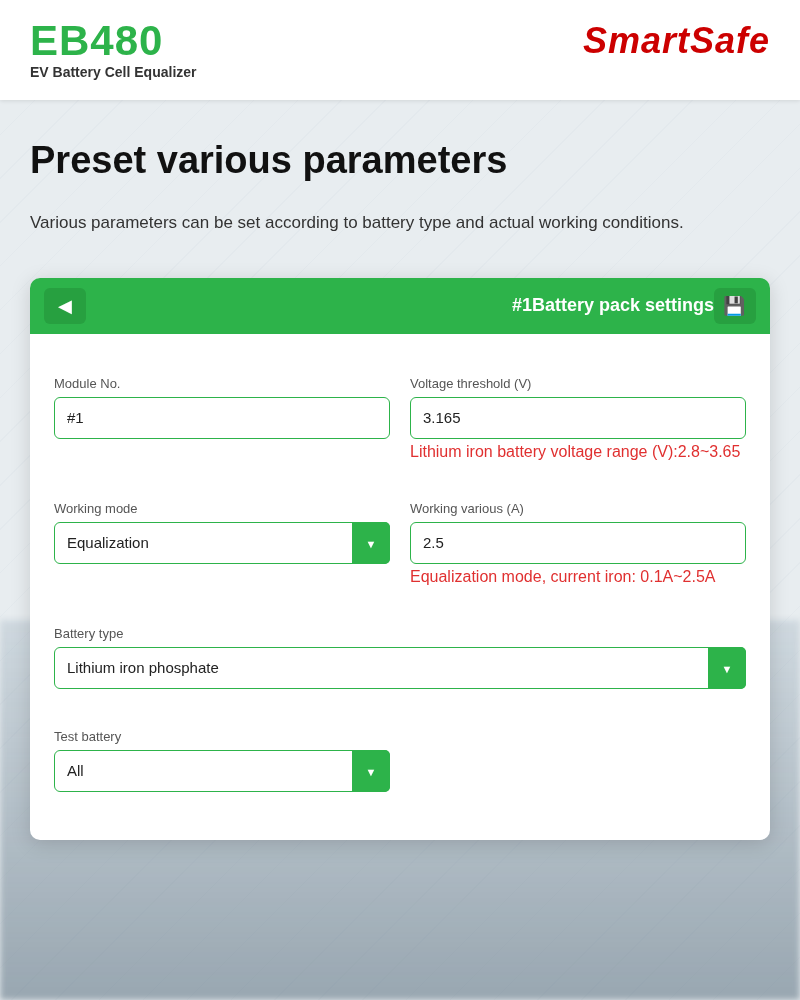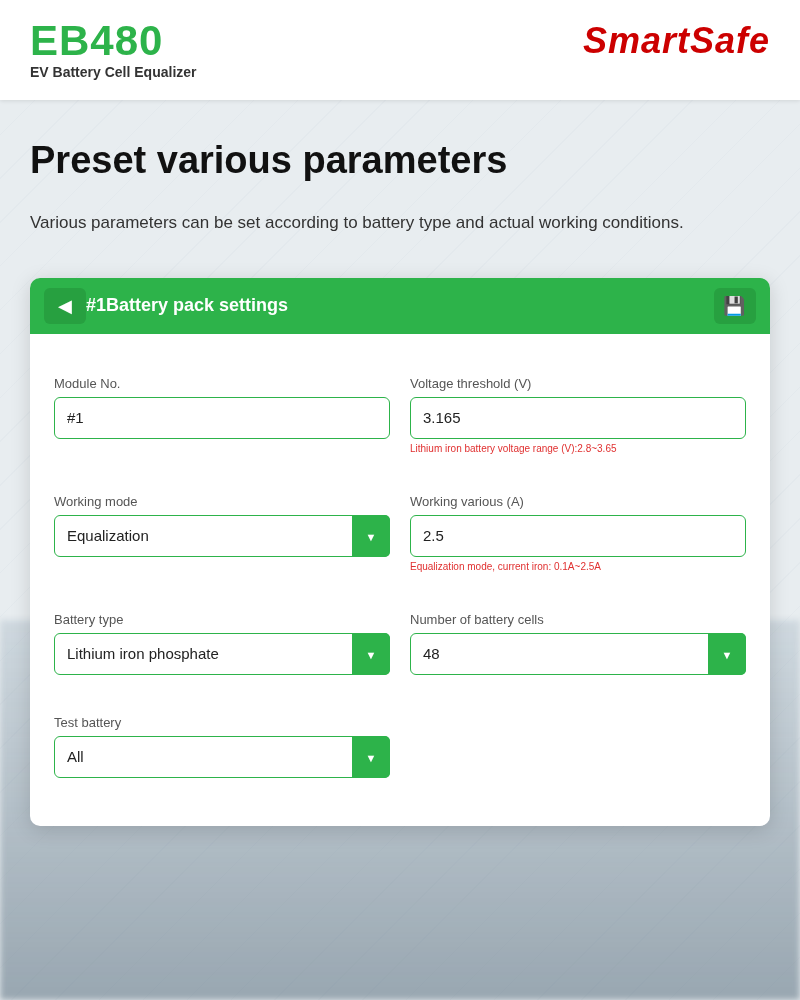--- a/index.html
+++ b/index.html
@@ -125,21 +125,21 @@
       align-items: center;
       justify-content: space-between;
       padding: 10px 14px;
       min-height: 52px;
     }
 
     .form-header-title {
       font-size: 18px;
       font-weight: bold;
       color: white;
-      text-align: left;
+      text-align: right;
       flex: 1;
     }
 
     .btn-back {
       background: #27a040;
       border: none;
       border-radius: 6px;
       width: 42px;
       height: 36px;
       cursor: pointer;
@@ -192,21 +192,21 @@
       border: 1.5px solid #2db34a;
       border-radius: 6px;
       padding: 10px 12px;
       font-size: 15px;
       color: #222;
       outline: none;
       height: 42px;
     }
 
     .form-hint {
-      font-size: 10px;
+      font-size: 16px;
       color: #e03030;
       margin-top: 4px;
     }
 
     .select-wrapper {
       position: relative;
       display: flex;
       align-items: center;
     }
 
@@ -322,31 +322,20 @@
             <label class="form-label">Battery type</label>
             <div class="select-wrapper">
               <select class="form-select">
                 <option>Lithium iron phosphate</option>
               </select>
               <div class="select-arrow">
                 <span class="chevron-down"></span>
               </div>
             </div>
           </div>
-          <div class="form-group">
-            <label class="form-label">Number of battery cells</label>
-            <div class="select-wrapper">
-              <select class="form-select">
-                <option>48</option>
-              </select>
-              <div class="select-arrow">
-                <span class="chevron-down"></span>
-              </div>
-            </div>
-          </div>
         </div>
 
         <div class="form-row">
           <div class="form-group">
             <label class="form-label">Test battery</label>
             <div class="select-wrapper">
               <select class="form-select">
                 <option>All</option>
               </select>
               <div class="select-arrow">

